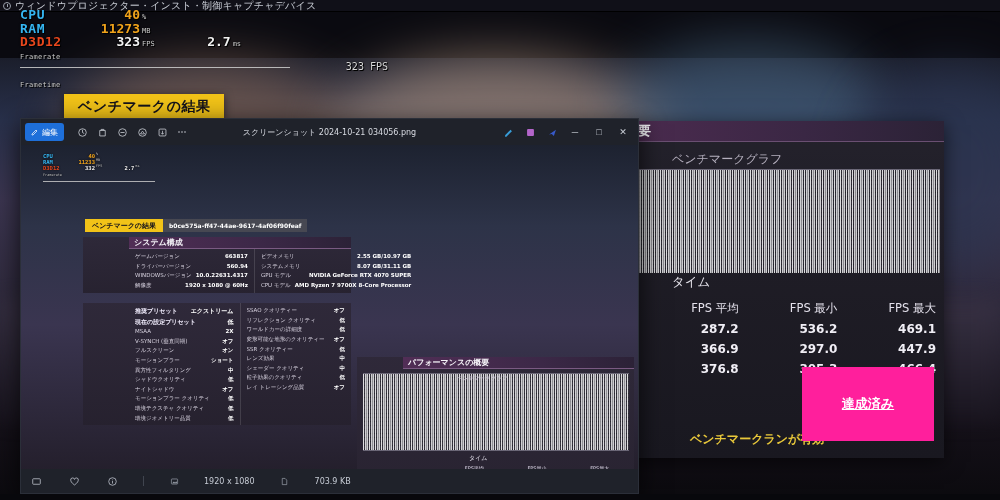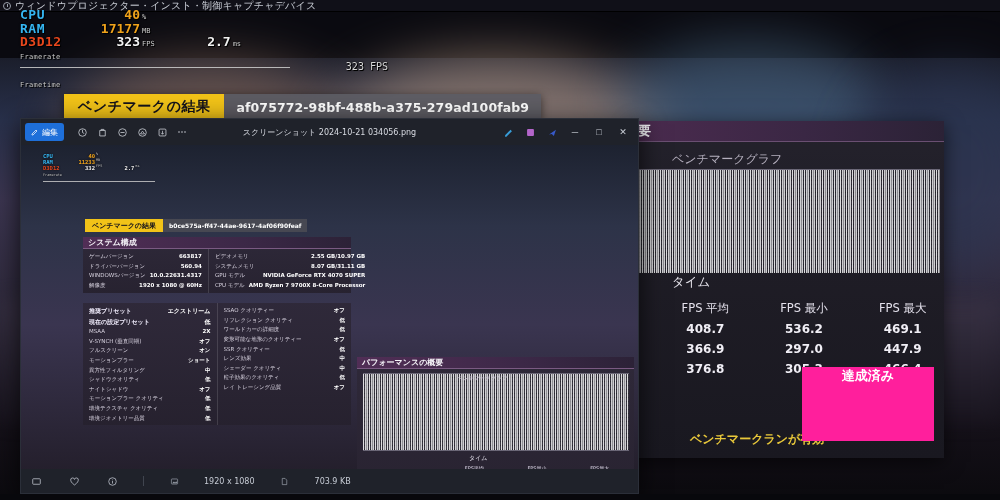--- a/index.html
+++ b/index.html
@@ -115,36 +115,37 @@
   }
   .rp-time {
     position: absolute; left: 40px; top: 153px; color: #e8e6ee; font-size: 12.5px;
     font-family: "DejaVu Sans", sans-serif;
   }
   .rp-table {
     position: absolute; left: 8px; top: 180px; width: 296px;
     font-family: "DejaVu Sans", sans-serif; color: #f0eef5;
   }
   .rp-thead { display: flex; font-size: 11.5px; color: #e4e1ec; }
-  .rp-thead div, .rp-trow div { flex: 1; text-align: center; margin-left: 32px; }
+  .rp-thead div, .rp-trow div { flex: 1; text-align: right; margin-left: 32px; }
   .rp-trow { display: flex; font-size: 12px; font-weight: 700; margin-top: 6px; }
   .rp-foot {
     position: absolute; right: 122px; top: 262px; text-align: right;
     font-family: "DejaVu Sans", sans-serif; color: #fff; font-size: 10.5px;
     line-height: 1.55; font-weight: 700;
   }
   .rp-valid {
     position: absolute; left: 58px; bottom: 10px; color: #e9c83a; font-size: 12px;
     font-weight: 700; font-family: "DejaVu Sans", sans-serif;
   }
   .rp-badge {
     position: absolute; right: 10px; bottom: 17px; width: 132px; height: 74px;
     background: #ff1f9c; display: flex; flex-direction: column;
-    align-items: center; color: #fff;
+    align-items: center; justify-content: center; color: #fff;
     font-family: "DejaVu Sans", sans-serif;
+    text-decoration: underline;
   }
   .rp-badge .ach { font-size: 13px; font-weight: 700; margin-bottom: 1px; }
   .rp-badge .fps { font-size: 27px; font-weight: 700; letter-spacing: -.5px; }
 
   
   .photos {
     position: absolute; left: 20px; top: 118px; width: 619px; height: 376px;
     background: #1b1d24; border: 1px solid #2b2f39;
     box-shadow: 0 6px 24px rgba(0,0,0,.75);
     display: flex; flex-direction: column;
@@ -211,21 +212,21 @@
   .bi-yellow {
     background: #f2c318; color: #15141c; font-weight: 700; font-size: 7px;
     display: flex; align-items: center; padding: 0 7px; font-family: "DejaVu Sans", sans-serif;
   }
   .bi-guid {
     background: rgba(74,74,84,.92); color: #fff; font-weight: 700; font-size: 6px;
     display: flex; align-items: center; padding: 0 6px; font-family: "DejaVu Sans", sans-serif;
   }
 
   .panel {
-    position: absolute; background: linear-gradient(180deg, rgba(46,40,56,.93) 0%, rgba(38,33,46,.93) 100%);
+    position: absolute; background: linear-gradient(180deg, rgba(46,40,56,.93) 0%, rgba(38,33,46,.93) 100%); padding-left: 46px;
   }
   .panel-hd {
     height: 12px; background: linear-gradient(90deg, #512e56 0%, #3c2847 60%, #2c2237 100%);
     display: flex; align-items: center; padding-left: 5px;
     color: #f5f3f8; font-size: 8px; font-weight: 700;
     font-family: "DejaVu Sans", sans-serif; border-bottom: 1px solid #7a5a82;
   }
   .kv-grid { display: flex; }
   .kv-col { flex: 1; padding: 3px 6px 2px 6px; }
   .kv-col + .kv-col { border-left: 1px solid rgba(255,255,255,.13); }
@@ -282,58 +283,57 @@
   </div>
 
   <div class="hud">
     <div class="hud-row">
       <span class="hud-lbl">CPU</span>
       <span class="hud-val">40</span>
       <span class="hud-unit">%</span>
     </div>
     <div class="hud-row">
       <span class="hud-lbl">RAM</span>
-      <span class="hud-val">17177</span>
+      <span class="hud-val">11273</span>
       <span class="hud-unit">MB</span>
     </div>
     <div class="hud-row">
       <span class="hud-lbl red">D3D12</span>
       <span class="hud-val white">323</span>
       <span class="hud-unit">FPS</span>
       <span class="hud-val white" style="margin-left:12px;">2.7</span>
       <span class="hud-unit">ms</span>
     </div>
     <div class="hud-sub">Framerate</div>
     <div class="hud-line-wrap">
       <div class="hud-graph"></div>
       <span class="hud-graph-lbl">323 FPS</span>
     </div>
     <div class="hud-sub" style="margin-top:14px;">Frametime</div>
   </div>
 
   <div class="banner-outer">
     <div class="banner-yellow">ベンチマークの結果</div>
-    <div class="banner-guid">af075772-98bf-488b-a375-279ad100fab9</div>
   </div>
 
   <div class="right-panel">
     <div class="rp-header">要</div>
     <div class="rp-graphlabel">ベンチマークグラフ</div>
     <div class="rp-graph">
         <div class="noise"></div>
       </div>
     <div class="rp-time">タイム</div>
     <div class="rp-table">
       <div class="rp-thead">
         <div>FPS 平均</div>
         <div>FPS 最小</div>
         <div>FPS 最大</div>
       </div>
       <div class="rp-trow">
-        <div>408.7</div>
+        <div>287.2</div>
         <div>536.2</div>
         <div>469.1</div>
       </div>
       <div class="rp-trow">
         <div>366.9</div>
         <div>297.0</div>
         <div>447.9</div>
       </div>
       <div class="rp-trow">
         <div>376.8</div>

